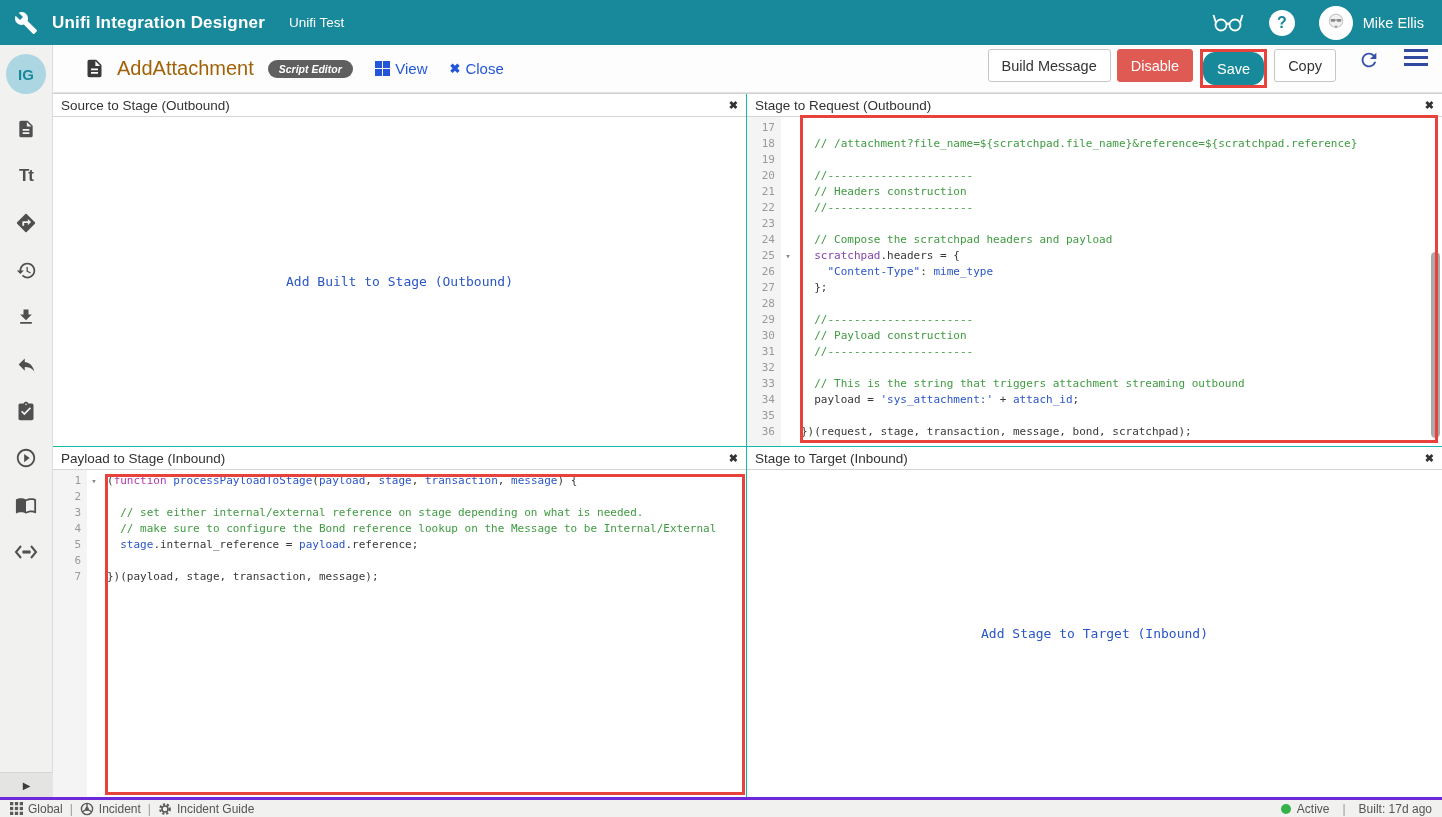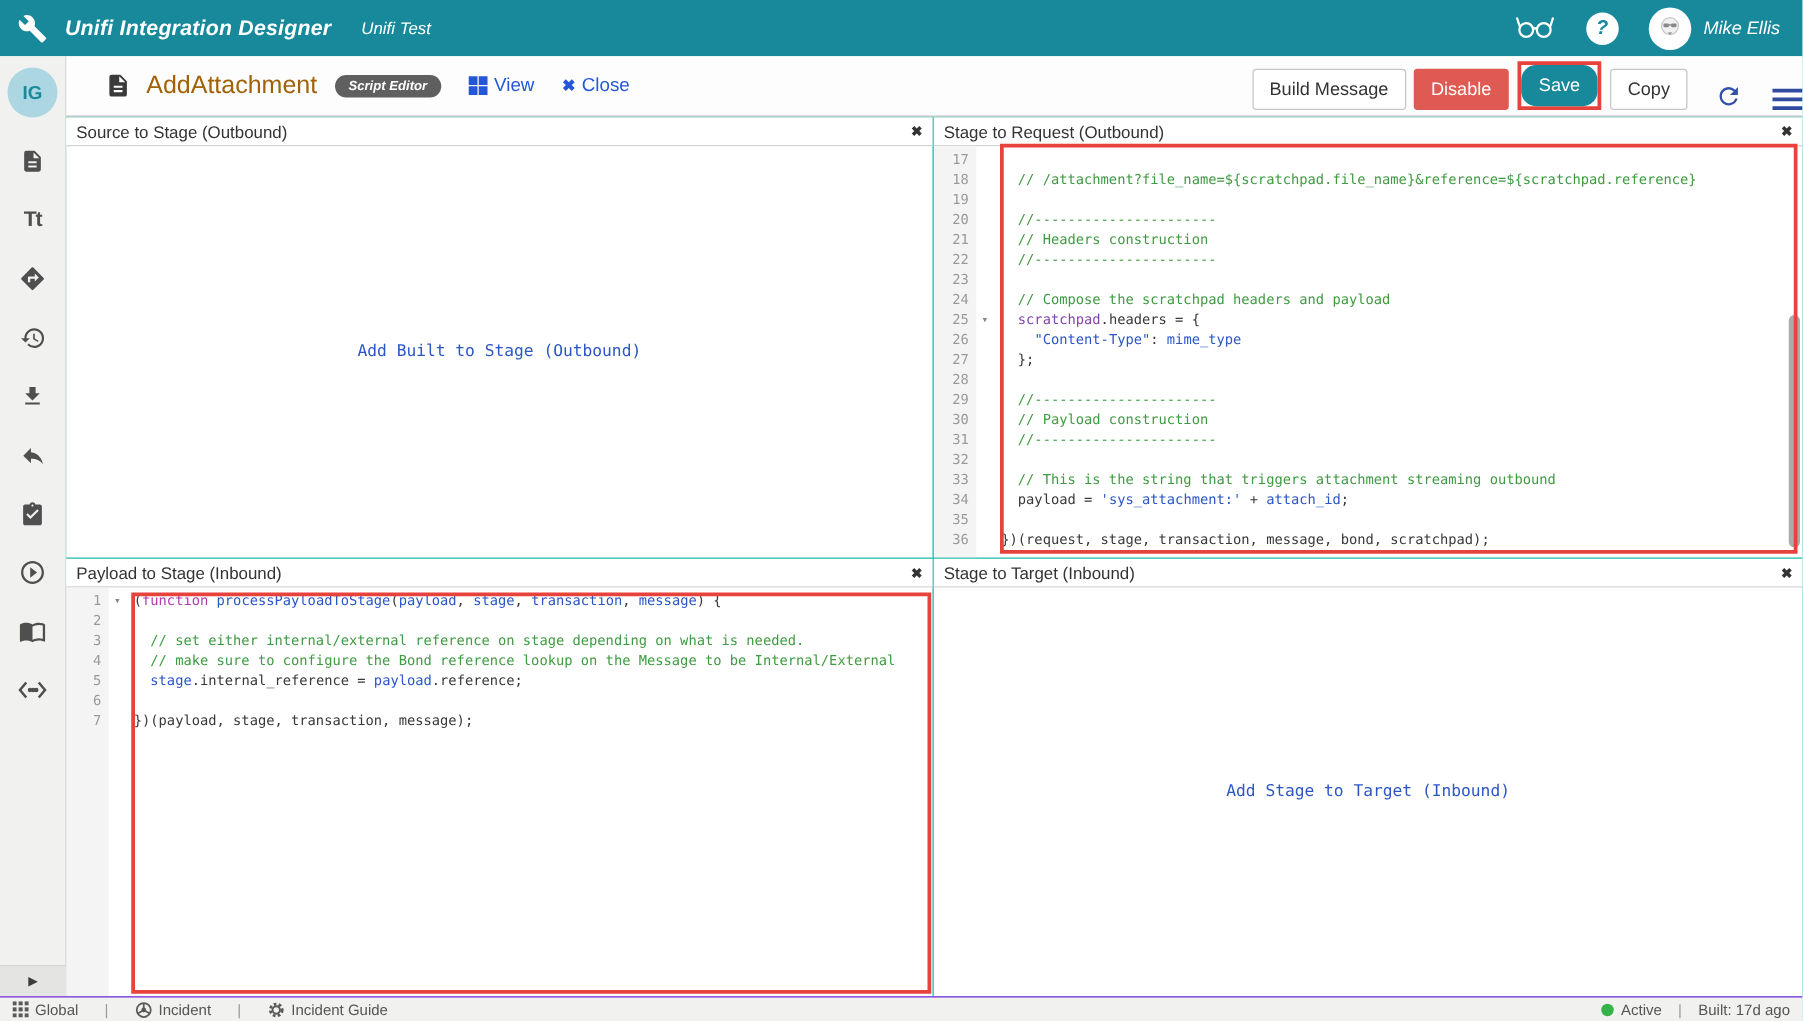--- a/index.html
+++ b/index.html
@@ -1,39 +1,39 @@
 <!DOCTYPE html>
 <html><head>
 <meta charset="utf-8">
 <style>
   * { margin:0; padding:0; box-sizing:border-box; }
   html,body { width:1442px; height:817px; overflow:hidden; font-family:"Liberation Sans", sans-serif; background:#fff; }
   .app { position:relative; width:1442px; height:817px; }
 
   
-  .topbar { position:absolute; left:0; top:0; width:1442px; height:45px; background:#17899b; display:flex; align-items:center; color:#fff;font-style:italic; }
+  .topbar { position:absolute; left:0; top:0; width:1442px; height:45px; background:#17899b; display:flex; align-items:center; color:#fff; }
   .topbar .wrench { margin-left:14px; display:flex; }
   .topbar .app-title { font-size:17px; font-weight:bold; margin-left:14px; letter-spacing:.2px; }
   .topbar .env { font-size:13.5px; margin-left:24px; }
   .topbar .right { margin-left:auto; display:flex; align-items:center; gap:24px; padding-right:18px; }
   .help-circle { width:26px; height:26px; border-radius:50%; background:#fff; color:#17899b; font-weight:bold; font-size:16px; display:flex; align-items:center; justify-content:center; }
   .user { display:flex; align-items:center; gap:10px; }
   .user-avatar { width:34px; height:34px; border-radius:50%; background:#fff; display:flex; align-items:center; justify-content:center; overflow:hidden; }
   .user-name { font-size:14.5px; }
 
   
   .toolbar { position:absolute; left:53px; top:45px; width:1389px; height:48px; background:#fdfdfd; display:flex; align-items:center; border-bottom:1px solid #e2e2e2; }
   .doc-icon { margin-left:31px; display:flex; }
   .page-title { font-size:20px; color:#a16207; margin-left:12px; }
   .badge { margin-left:14px; background:#5f5f5f; color:#fff; font-size:10.5px; font-style:italic; font-weight:bold; padding:3px 11px; border-radius:10px; }
   .link { display:flex; align-items:center; gap:5px; color:#2456d8; font-size:15px; margin-left:22px; cursor:pointer; }
   .grid4 { display:grid; grid-template-columns:7px 7px; grid-template-rows:7px 7px; gap:1.5px; }
   .grid4 span { background:#2456d8; }
   .x-blue { font-weight:bold; font-size:13px; }
-  .toolbar .right { margin-left:auto; display:flex; align-items:flex-end; padding-right:0; gap:6px; }
+  .toolbar .right { margin-left:auto; display:flex; align-items:flex-start; padding-right:14px; gap:6px; }
   .btn { height:33px; padding:0 13px; font-size:14.5px; font-family:"Liberation Sans",sans-serif; border-radius:3px; border:1px solid #c6c6c6; background:#fff; color:#333; display:flex; align-items:center; cursor:pointer; }
   .btn-disable { background:#df5a52; border-color:#df5a52; color:#fff; }
   .btn-save { background:#17899b; border-color:#17899b; color:#fff; border-radius:12px; }
   .save-annotation { border:3px solid #e8423c; display:inline-flex; margin:0 1px; }
   .icon-btn { border:none; background:none; margin-left:16px; cursor:pointer; display:flex; }
   .burger { display:flex; flex-direction:column; gap:4px; margin-left:18px; cursor:pointer; }
   .burger span { width:24px; height:3px; background:#2f4a9e; }
 
   
   .sidebar { position:absolute; left:0; top:45px; width:53px; height:752px; background:#f1f1ef; border-right:1px solid #dcdcda; display:flex; flex-direction:column; align-items:center; }
@@ -59,21 +59,21 @@
   .code-row { height:16px; display:flex; white-space:pre; position:relative; }
   .gut { width:34px; flex:0 0 34px; text-align:right; padding-right:6px; color:#9a9a9a; }
   .fold { width:14px; flex:0 0 14px; color:#888; font-size:9px; text-align:center; }
   .cl { padding-left:6px; }
   .tk-p { color:#383838; } .tk-c { color:#3f9b41; } .tk-k { color:#b03ab0; }
   .tk-v { color:#2a56c6; } .tk-s { color:#2a56c6; } .tk-m { color:#8344ad; }
 
   .scroll-thumb { position:absolute; right:2px; top:158px; width:9px; height:186px; background:#ababab; border-radius:5px; }
 
   
-  .statusbar { position:absolute; left:0; top:797px; width:1442px; height:20px; background:#f1f1ef; border-top:1px solid #6d28d9; display:flex; align-items:center; font-size:12px; color:#555; padding:0 10px;gap:14px; }
+  .statusbar { position:absolute; left:0; top:797px; width:1442px; height:20px; background:#f1f1ef; border-top:3px solid #6d28d9; display:flex; align-items:center; font-size:12px; color:#555; padding:0 10px; }
   .statusbar .item { display:flex; align-items:center; gap:5px; cursor:pointer; }
   .statusbar .sep { color:#999; margin:0 7px; }
   .statusbar .right { margin-left:auto; display:flex; align-items:center; gap:6px; }
   .dot { width:10px; height:10px; border-radius:50%; background:#35b24a; }
 
   
   .annotation { position:absolute; border:3px solid #e8423c; pointer-events:none; z-index:50; }
   .ann-request { left:800px; top:115px; width:638px; height:328px; }
   .ann-payload { left:105px; top:474px; width:640px; height:321px; }
 </style>

